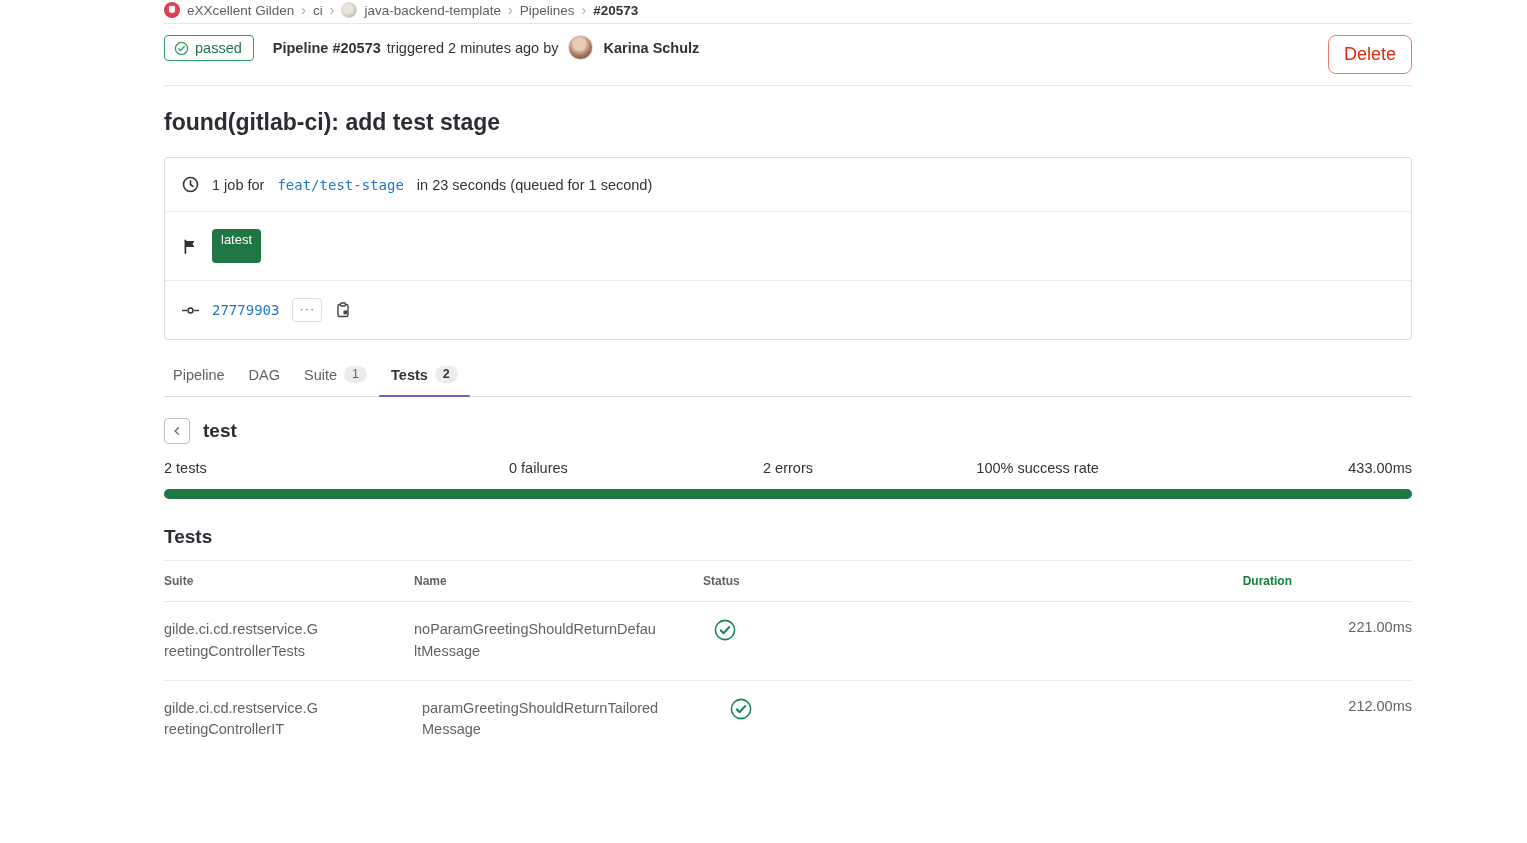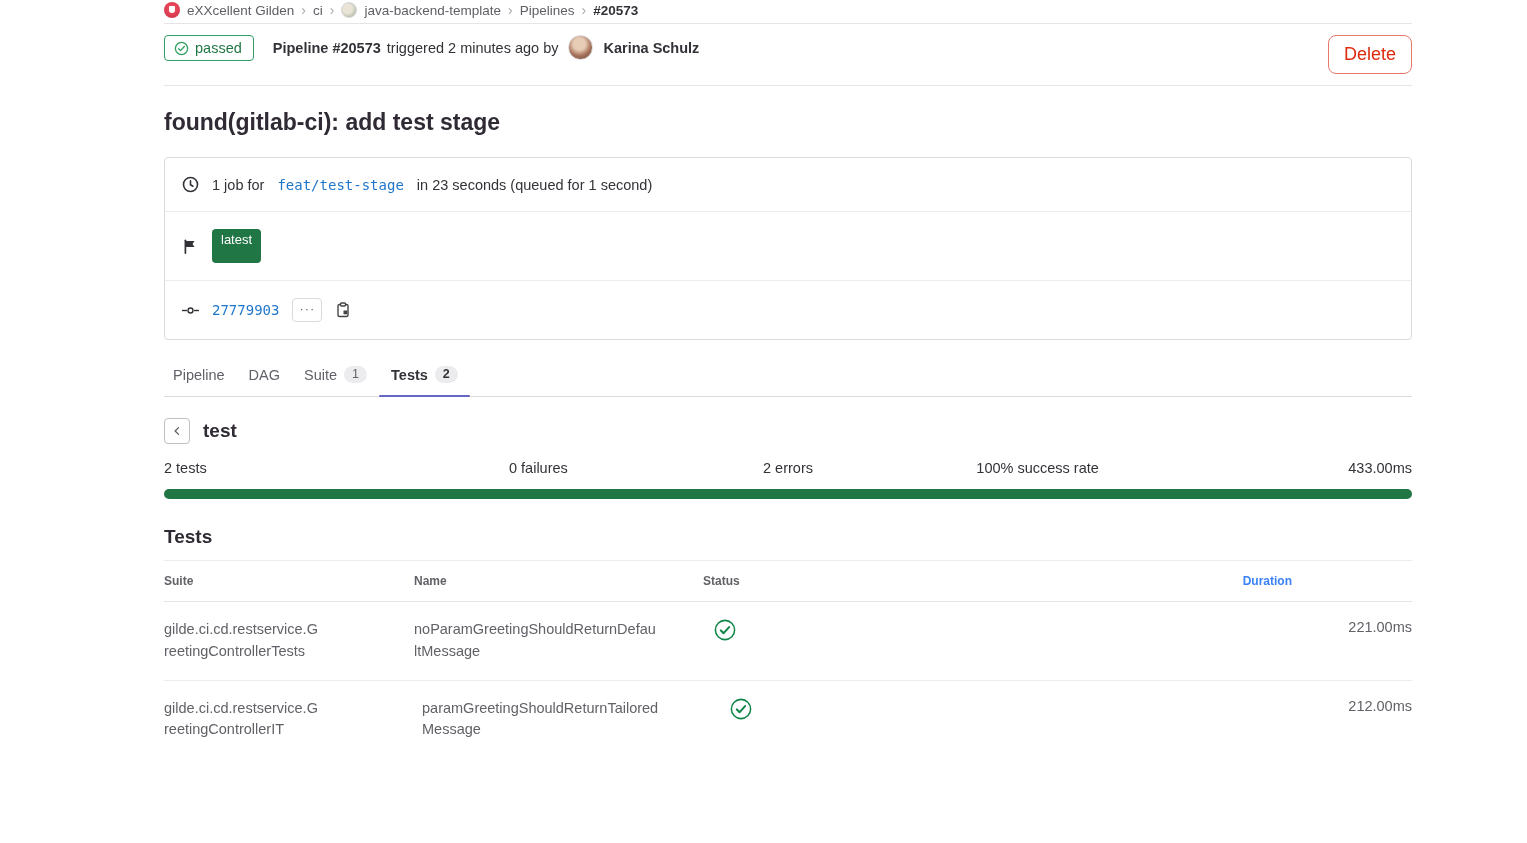--- a/index.html
+++ b/index.html
@@ -124,21 +124,21 @@
     color: #626168; font-weight: 700; font-size: 12px;
     padding: 13px 0; border-top: 1px solid #ececec; border-bottom: 1px solid #e5e5e5;
     align-items: center;
   }
   .tbody-row { padding: 17px 0; border-bottom: 1px solid #ececec; color: #626168; }
   .tbody-row:last-child { border-bottom: none; gap: 8px; }
   .cell-suite span { display: inline-block; max-width: 155px; overflow-wrap: anywhere; line-height: 1.5; }
   .cell-name span { display: inline-block; max-width: 242px; overflow-wrap: anywhere; line-height: 1.5; }
   .cell-status { padding-left: 11px; }
   .cell-duration { text-align: right; }
-  .thead .cell-duration { color: #3b82f6; }
+  .thead .cell-duration { color: #15803d; }
   .check-circle { display: inline-flex; width: 22px; height: 22px; }
 </style>
 </head>
 <body>
 
 <div class="page">
 
   <nav class="breadcrumb">
     <span class="avatar-sm avatar-group"></span>
     <a>eXXcellent Gilden</a>

